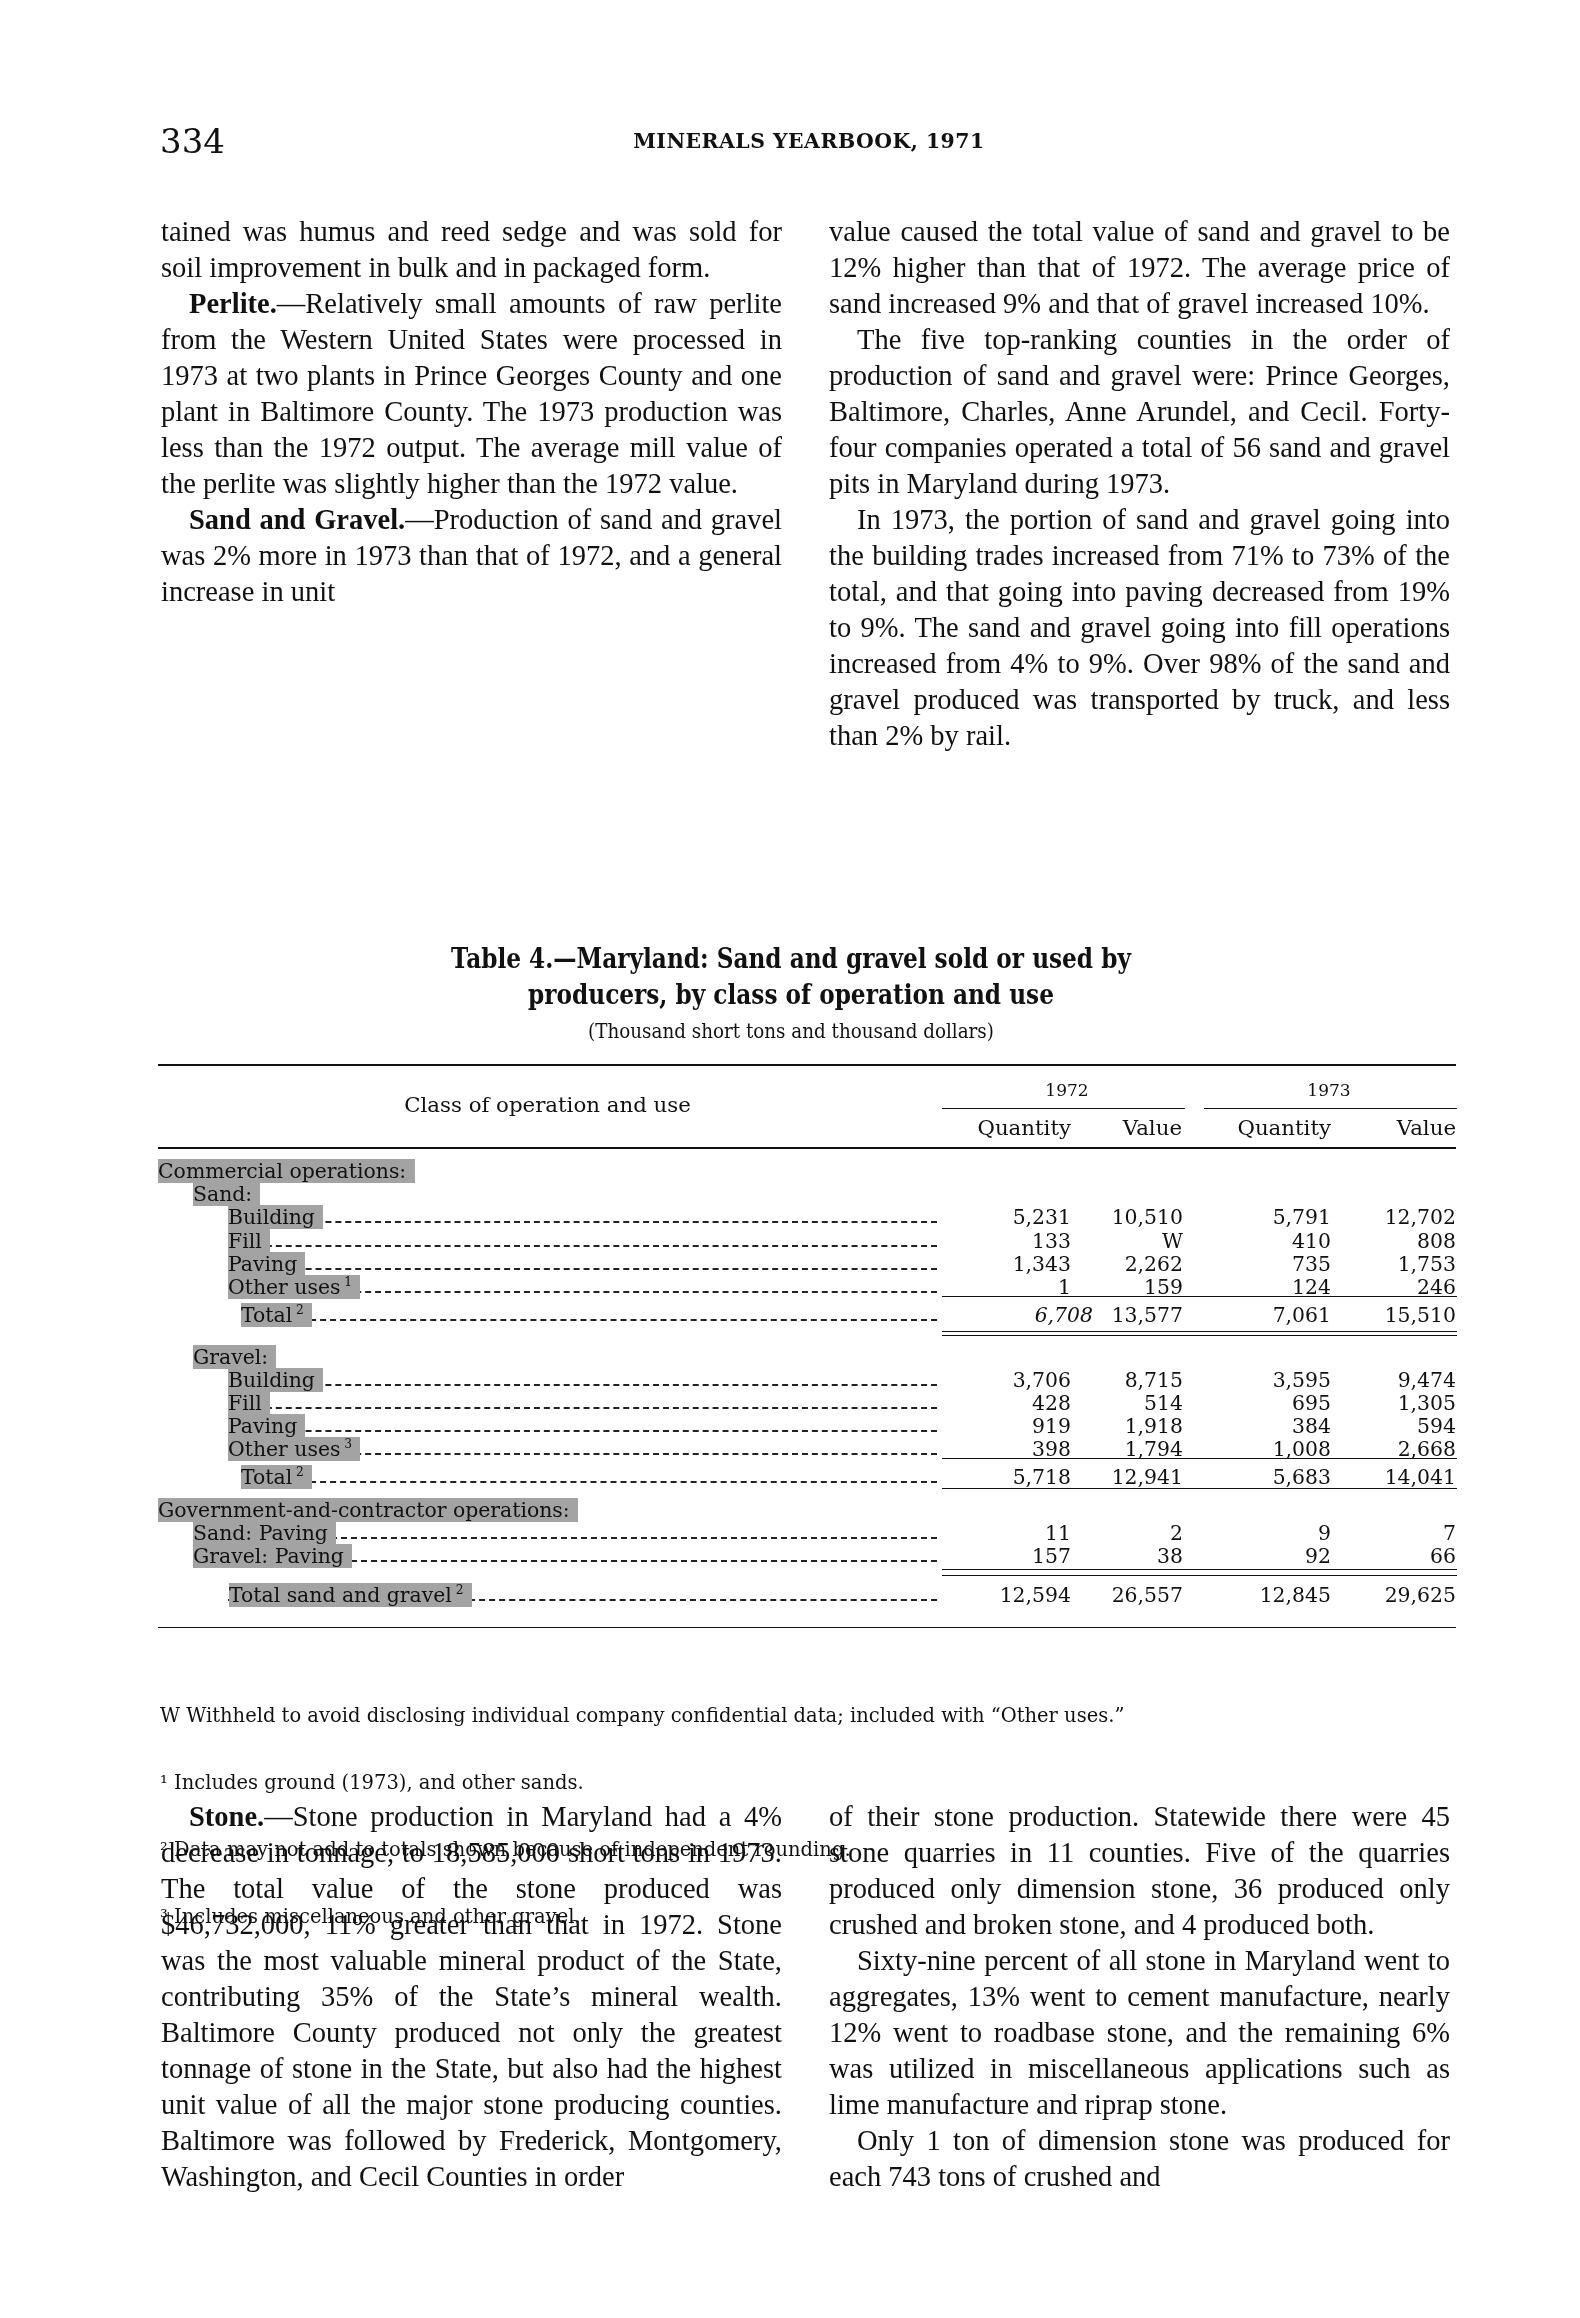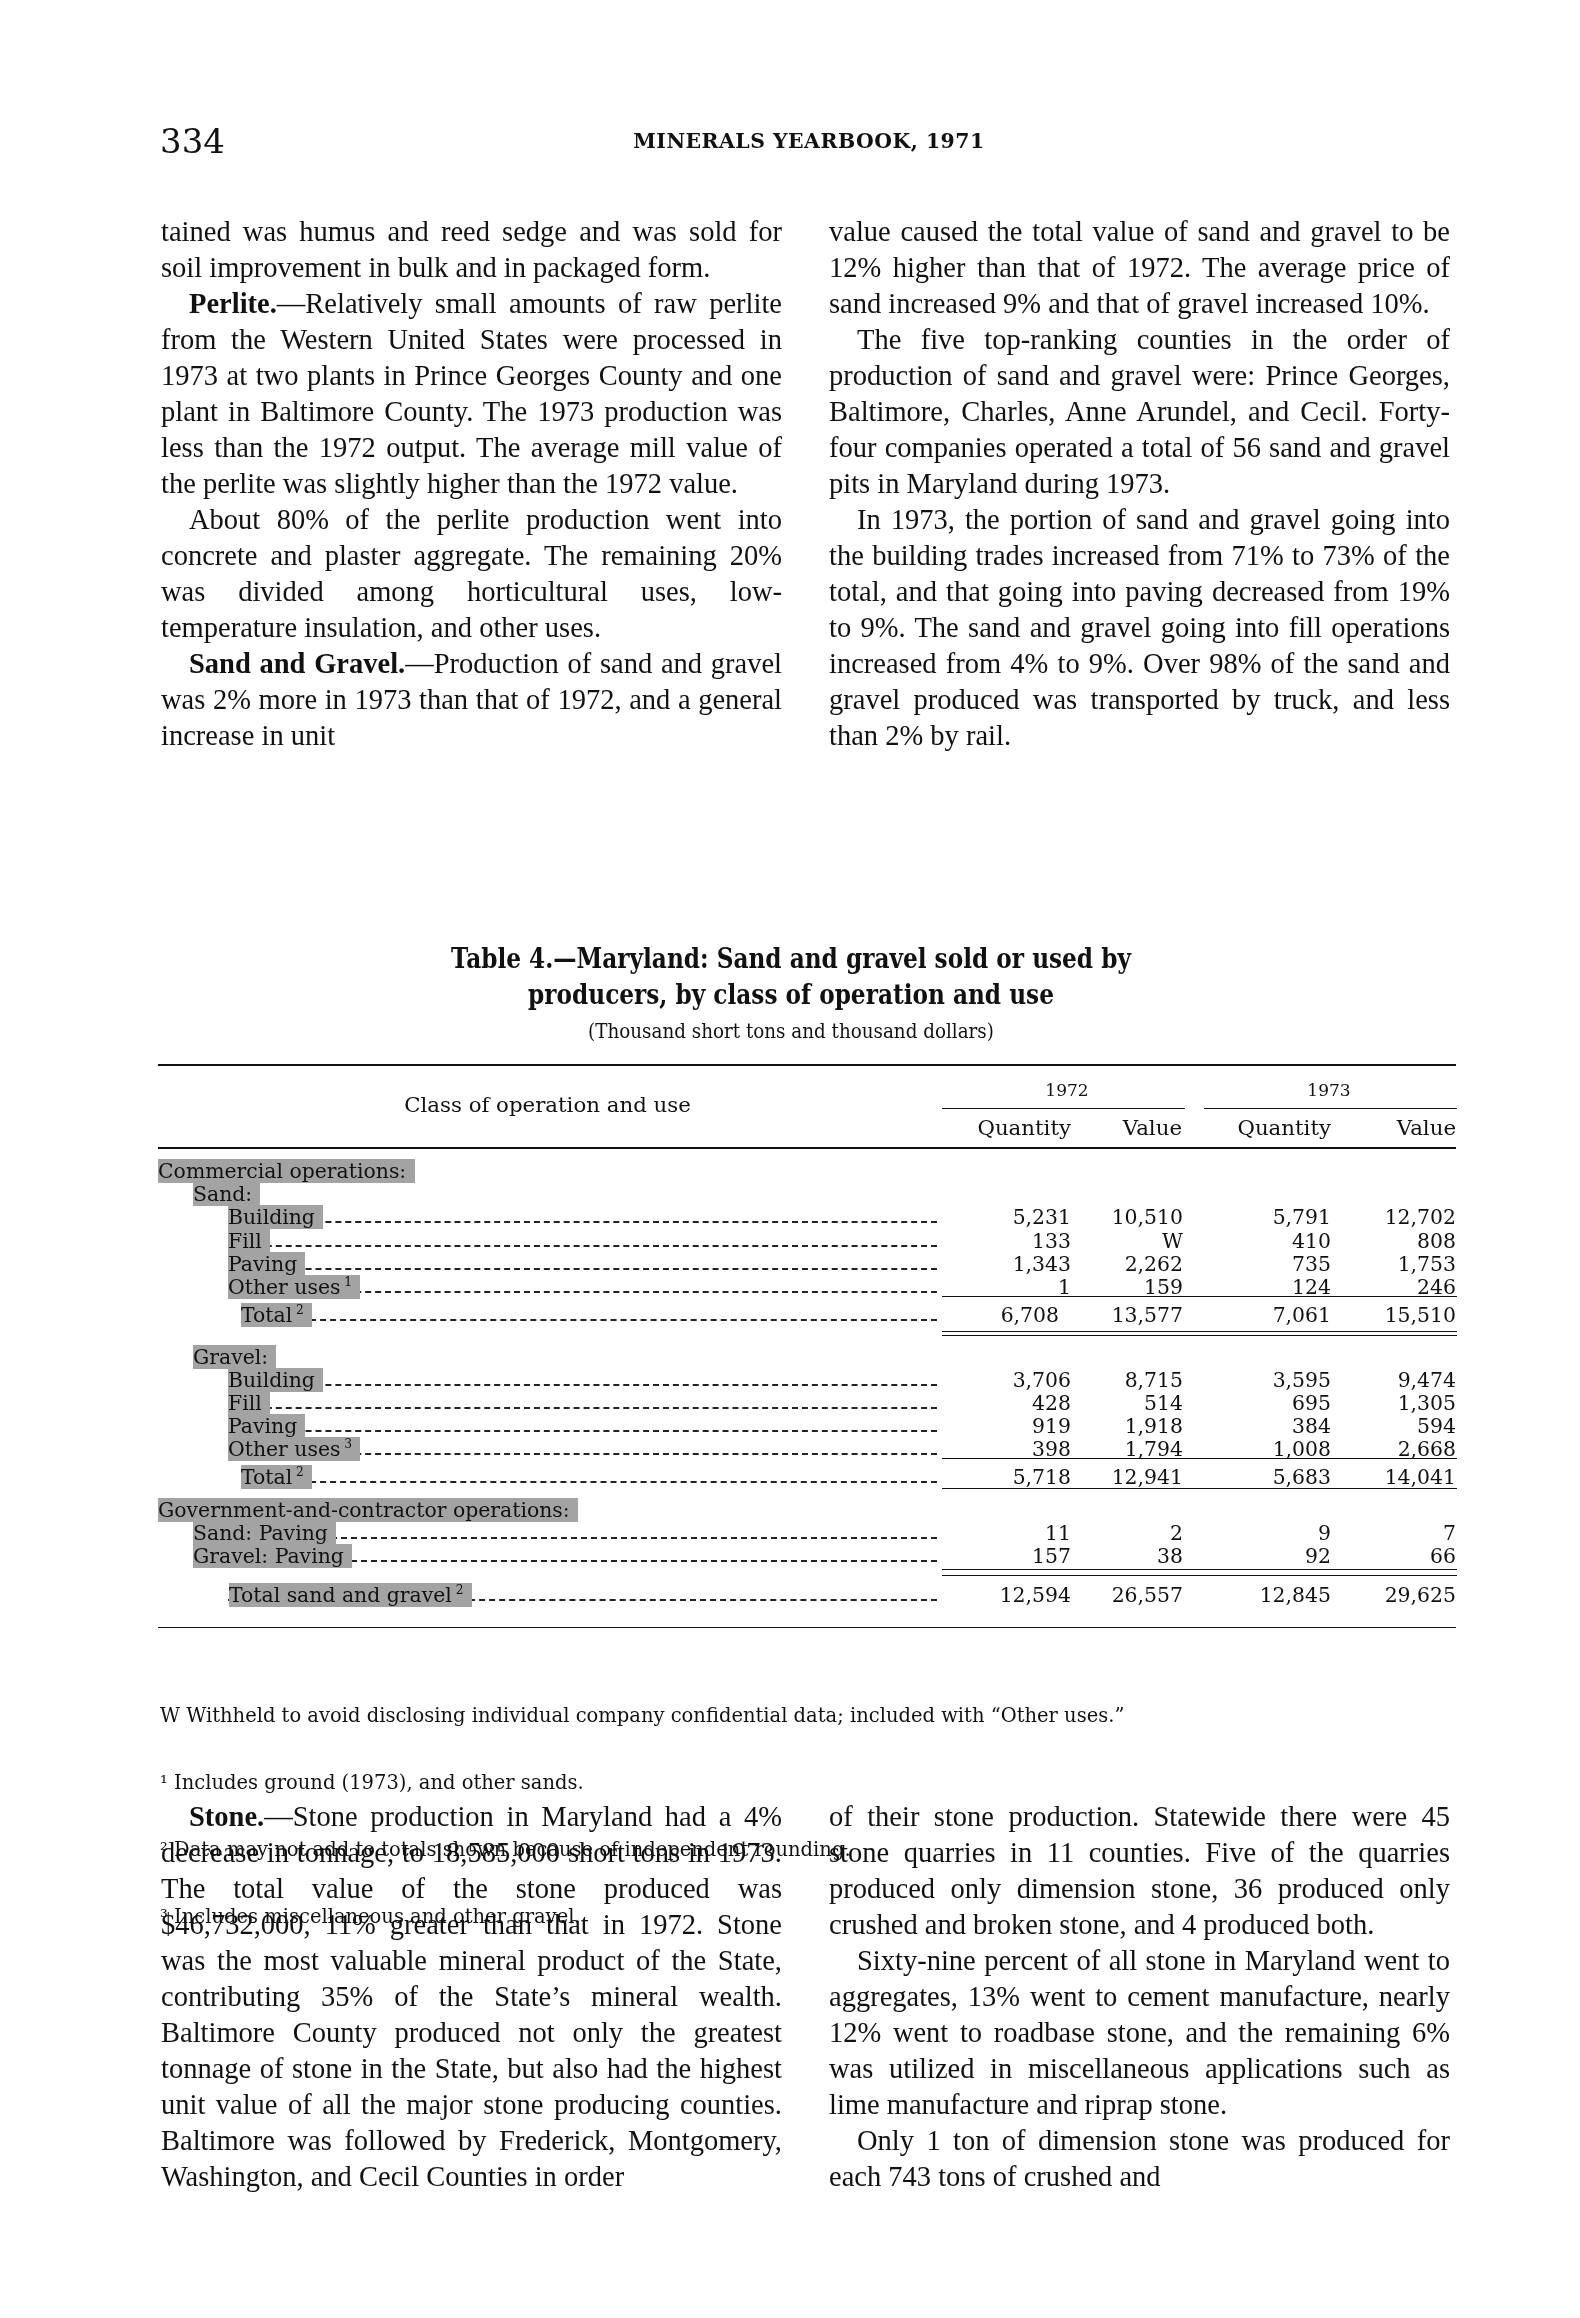--- a/index.html
+++ b/index.html
@@ -39,21 +39,20 @@
 <body>
 
 <div class="page-header">
   <span class="page-number">334</span>
   <span class="running-head">MINERALS YEARBOOK, 1971</span>
 </div>
 
 <div class="col col-left-top">
   <p>tained was humus and reed sedge and was sold for soil improvement in bulk and in packaged form.</p>
   <p class="indent"><span class="runin">Perlite.</span><span>—Relatively small amounts of raw perlite from the Western United States were processed in 1973 at two plants in Prince Georges County and one plant in Baltimore County. The 1973 production was less than the 1972 output. The average mill value of the perlite was slightly higher than the 1972 value.</span></p>
-  <p class="indent">About 80% of the perlite production went into concrete and plaster aggregate. The remaining 20% was divided among horticultural uses, low-temperature insulation, and other uses.</p>
   <p class="indent"><span class="runin">Sand and Gravel.</span><span>—Production of sand and gravel was 2% more in 1973 than that of 1972, and a general increase in unit</span></p>
 </div>
 
 <div class="col col-right-top">
   <p>value caused the total value of sand and gravel to be 12% higher than that of 1972. The average price of sand increased 9% and that of gravel increased 10%.</p>
   <p class="indent">The five top-ranking counties in the order of production of sand and gravel were: Prince Georges, Baltimore, Charles, Anne Arundel, and Cecil. Forty-four companies operated a total of 56 sand and gravel pits in Maryland during 1973.</p>
   <p class="indent">In 1973, the portion of sand and gravel going into the building trades increased from 71% to 73% of the total, and that going into paving decreased from 19% to 9%. The sand and gravel going into fill operations increased from 4% to 9%. Over 98% of the sand and gravel produced was transported by truck, and less than 2% by rail.</p>
 </div>
 
 <div class="table-title">
@@ -109,21 +108,21 @@
         <div class="leader" style="left: 88px; width: 691px;"></div>
         <span class="lbl" style="left: 70px;">Other uses<sup> 1</sup></span>
         <span class="num" style="left: 774px;">1</span>
         <span class="num" style="left: 886px;">159</span>
         <span class="num" style="left: 1034px;">124</span>
         <span class="num" style="left: 1159px;">246</span>
       </div>
       <div class="trow" style="top: 239px;">
         <div class="leader" style="left: 102px; width: 677px;"></div>
         <span class="lbl" style="left: 83px;">Total<sup> 2</sup></span>
-        <span class="num" style="left: 762px;">6,708</span>
+        <span class="num" style="left: 796px; font-style: italic;">6,708</span>
         <span class="num" style="left: 886px;">13,577</span>
         <span class="num" style="left: 1034px;">7,061</span>
         <span class="num" style="left: 1159px;">15,510</span>
       </div>
       <div class="trow" style="top: 281px;">
         <span class="lbl" style="left: 35px;">Gravel:</span>
       </div>
       <div class="trow" style="top: 304px;">
         <div class="leader" style="left: 88px; width: 691px;"></div>
         <span class="lbl" style="left: 70px;">Building</span>

